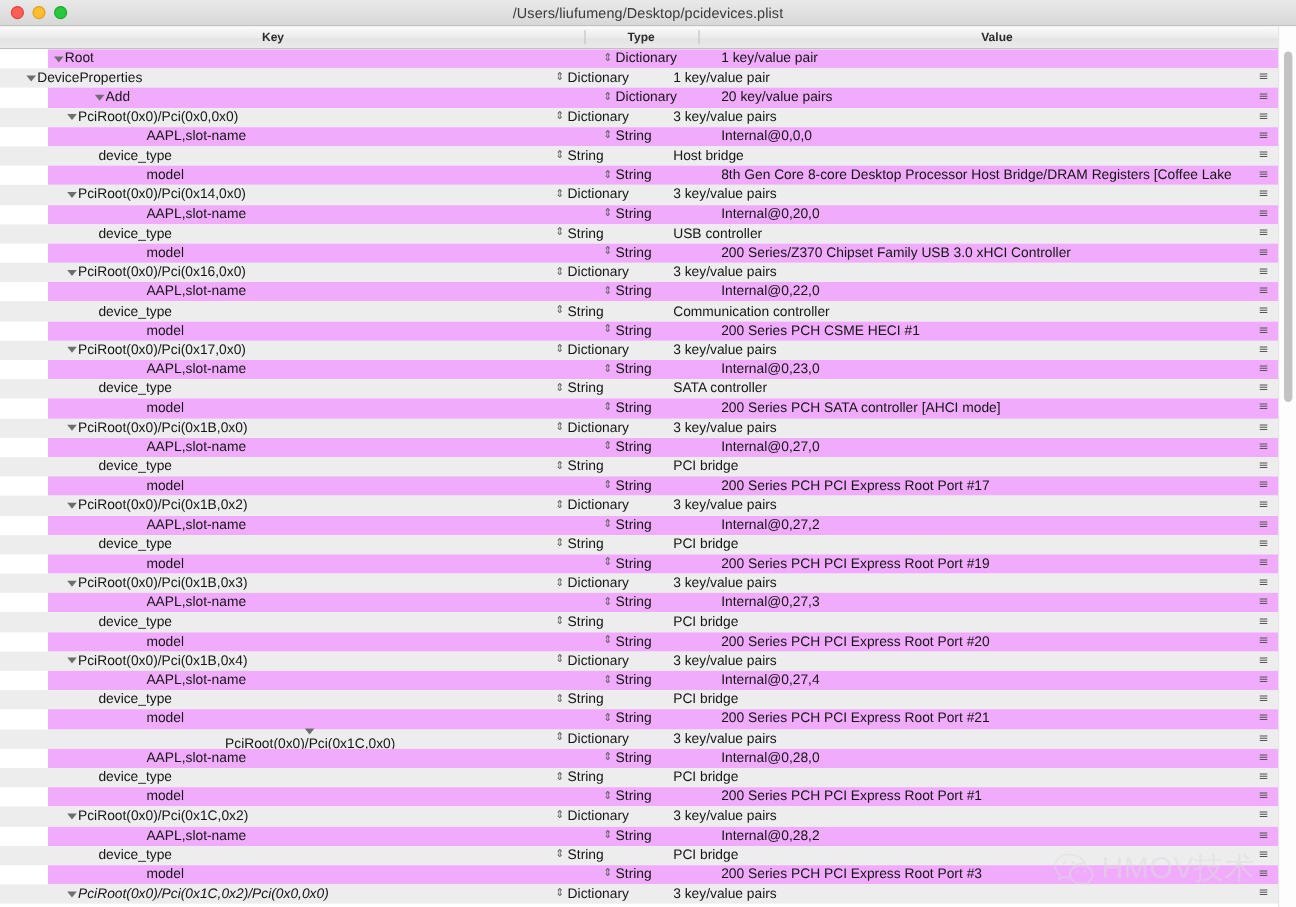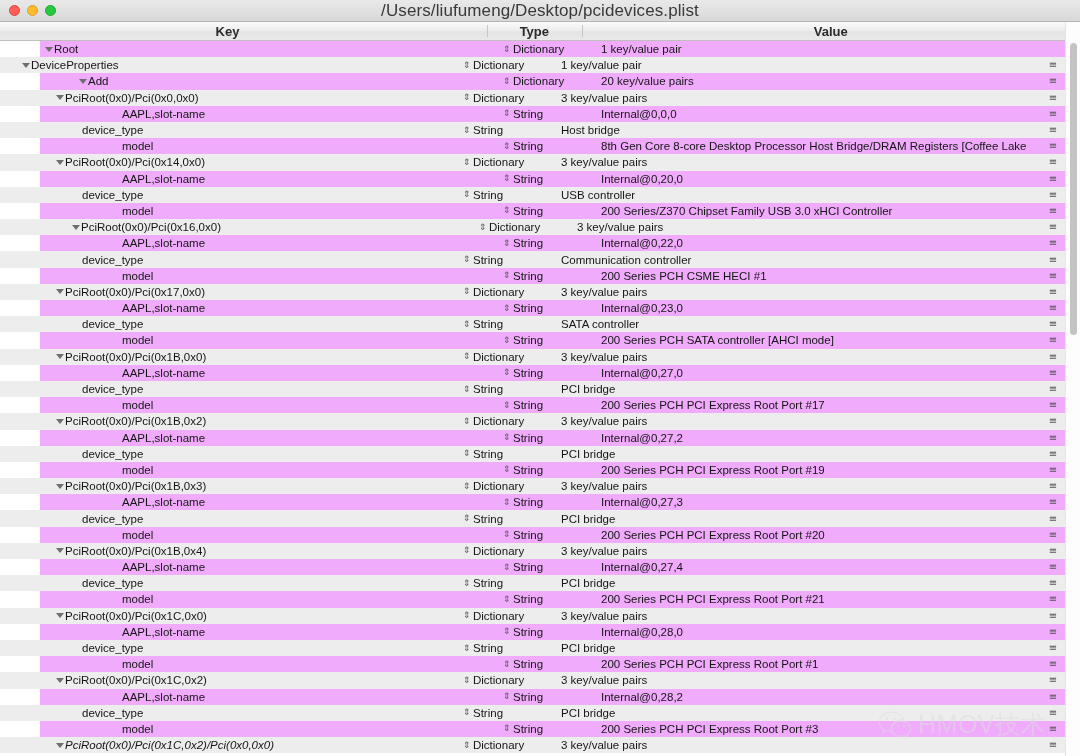--- a/index.html
+++ b/index.html
@@ -31,21 +31,21 @@
     margin-left: 9px;
   }
   .light { width: 11px; height: 11px; border-radius: 50%; }
   .light.close  { background: #ff5f57; border: 0.5px solid #e0443e; }
   .light.min    { background: #ffbd2e; border: 0.5px solid #dea123; }
   .light.zoom   { background: #28c840; border: 0.5px solid #1aab29; }
   .title-text {
     position: absolute;
     left: 0; right: 0;
     text-align: center;
-    font-size: 17px;
+    font-size: 12px;
     color: #3a3a3a;
     letter-spacing: .1px;
     pointer-events: none;
   }
 
   
   .colheader {
     position: relative;
     height: 19px;
     flex: 0 0 19px;
@@ -53,21 +53,21 @@
     border-bottom: 1px solid #c0c0c0;
     display: flex;
     font-size: 11px;
     color: #2b2b2b;
   }
   .colheader .ch {
     display: flex; align-items: center; justify-content: center;
     height: 100%;
     position: relative;
     font-weight: bold;
-    font-size: 13px;
+    font-size: 10px;
   }
   .ch-key   { width: 462px; }
   .ch-type  { width:  96px; margin-left: 32px; }
   .ch-value { width: 506px; }
   .ch + .ch::before {
     content: "";
     position: absolute; left: 0; top: 3px; bottom: 3px;
     width: 1px; background: #c6c6c6;
   }
   .ch-end {
@@ -381,21 +381,21 @@
           <div class="cell-type">
             <span class="type-arrows">⇕</span>
             <span>String</span>
           </div>
           <div class="cell-value">
             <span class="value-text">200 Series/Z370 Chipset Family USB 3.0 xHCI Controller</span>
             <span class="rowmenu">≡</span>
           </div>
         </div>
         <div class="row even">
-          <div class="cell-key" style="padding-left: 55px; margin-left: 16px;">
+          <div class="cell-key" style="padding-left: 55px;">
             <span class="disc open"></span>
             <span class="keytext">PciRoot(0x0)/Pci(0x16,0x0)</span>
           </div>
           <div class="cell-type">
             <span class="type-arrows">⇕</span>
             <span>Dictionary</span>
           </div>
           <div class="cell-value">
             <span class="value-text">3 key/value pairs</span>
             <span class="rowmenu">≡</span>
@@ -717,21 +717,21 @@
           <div class="cell-type">
             <span class="type-arrows">⇕</span>
             <span>String</span>
           </div>
           <div class="cell-value">
             <span class="value-text">200 Series PCH PCI Express Root Port #21</span>
             <span class="rowmenu">≡</span>
           </div>
         </div>
         <div class="row even">
-          <div class="cell-key" style="padding-left: 55px;">
+          <div class="cell-key" style="padding-left: 55px; flex-direction: column;">
             <span class="disc open"></span>
             <span class="keytext">PciRoot(0x0)/Pci(0x1C,0x0)</span>
           </div>
           <div class="cell-type">
             <span class="type-arrows">⇕</span>
             <span>Dictionary</span>
           </div>
           <div class="cell-value">
             <span class="value-text">3 key/value pairs</span>
             <span class="rowmenu">≡</span>

